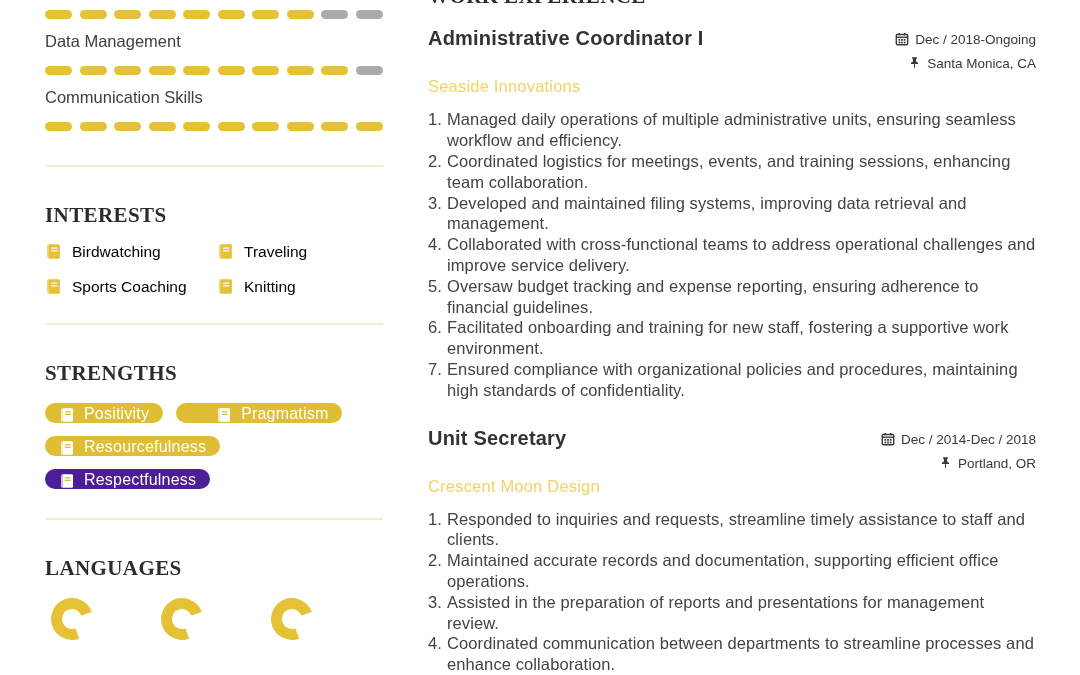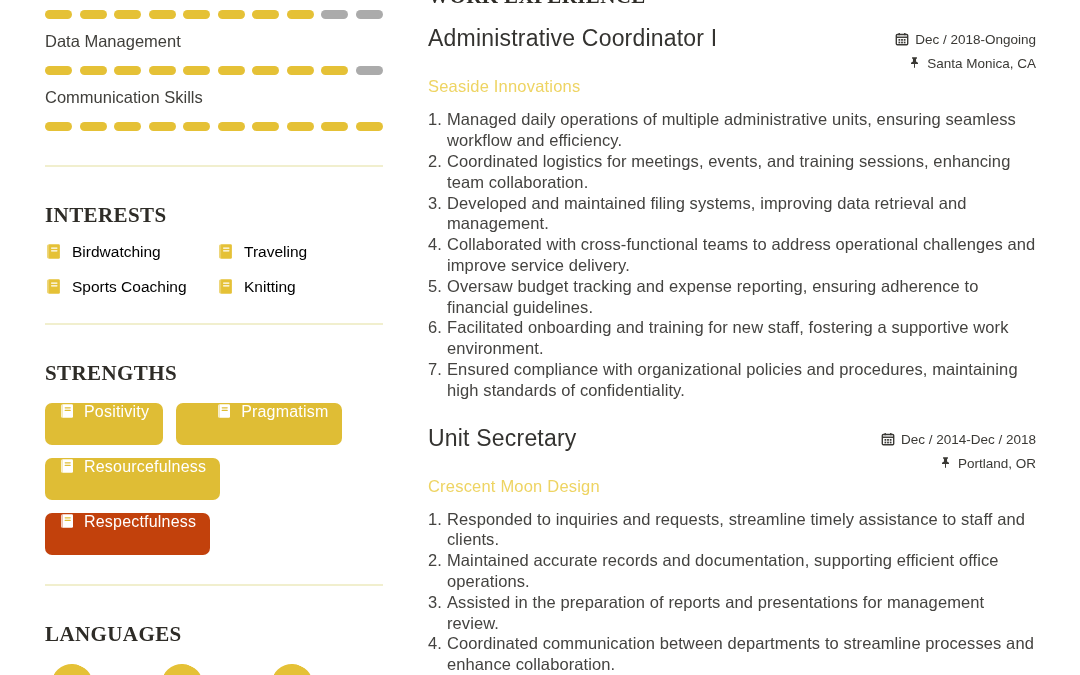--- a/index.html
+++ b/index.html
@@ -23,36 +23,36 @@
   .div-3{margin-top:29px;}
   .sec-head{margin:36px 0 0;}
   .interests-grid{
     display:grid;grid-template-columns:172px 1fr;row-gap:14px;margin-top:13px;
   }
   .interest-item{display:flex;align-items:center;gap:10px;
     font-size:15.5px;color:#000000;line-height:21px;}
   .interest-item svg{flex:0 0 auto;}
   .tags-wrap{display:flex;flex-wrap:wrap;gap:13px;margin-top:17px;}
   .tag{
-    display:flex;align-items:flex-start;gap:9px;height:42px;padding:0 14px;
-    border-radius:7px;color:#ffffff;font-size:16px;letter-spacing:.2px;
+    display:flex;align-items:flex-end;gap:9px;height:20px;padding:0 14px;
+    border-radius:13px;color:#ffffff;font-size:16px;letter-spacing:.2px;
   }
   .lang-row{display:flex;margin-top:17px;padding-left:6px;}
   .lang-ring{
     width:42px;height:42px;border-radius:50%;box-sizing:border-box;
     border:11px solid #e5c136;border-right-color:transparent;
     transform:rotate(25deg);margin-right:68px;flex:0 0 auto;
   }
   
   .right-col{position:absolute;left:428px;top:0;width:608px;}
   .we-head{margin-top:-16px;}
   .job{margin-top:8px;}
   .job + .job{margin-top:25px;}
   .job-header{display:flex;justify-content:space-between;align-items:flex-start;}
-  .job-title{font-size:23px;line-height:24px;font-weight:normal;color:#343330;letter-spacing:.2px;}
+  .job-title{font-size:20px;line-height:24px;font-weight:bold;color:#343330;letter-spacing:.2px;}
   .job-meta{display:flex;flex-direction:column;align-items:flex-end;gap:9px;padding-top:6px;flex:0 0 auto;}
   .meta-line{display:flex;gap:6px;font-size:13.5px;color:#3a3935;white-space:nowrap;}
   .company{font-size:16.5px;line-height:20px;color:#eed463;margin-top:5px;letter-spacing:.2px;}
   ol.bullets{
     list-style:none;margin:13px 0 0;padding:0;counter-reset:b;
     font-size:16.5px;line-height:20.8px;color:#444340;letter-spacing:.1px;
   }
   ol.bullets li{position:relative;padding-left:19px;counter-increment:b;}
   ol.bullets li::before{content:counter(b) ".";position:absolute;left:0;}
 </style>
@@ -168,21 +168,21 @@
       </div>
       <div class="tag" style="background: rgb(223, 189, 53);">
         <svg width="16" height="16" viewBox="0 0 16 16">
     <path d="M3.8 1.2h9a1.2 1.2 0 0 1 1.2 1.2v11.2a1.2 1.2 0 0 1-1.2 1.2h-9z" fill="#ffffff"></path>
     <path d="M3.8 1.2c-1 0-1.8.7-1.8 1.6v10.4c0 .9.8 1.6 1.8 1.6V1.2z" fill="#ffffff" opacity=".75"></path>
     <rect x="5.6" y="4.2" width="6.2" height="1.2" rx=".6" fill="#dfbd35"></rect>
     <rect x="5.6" y="6.8" width="6.2" height="1.2" rx=".6" fill="#dfbd35"></rect>
   </svg>
         <span>Resourcefulness</span>
       </div>
-      <div class="tag" style="background: #c2410c;">
+      <div class="tag" style="background: #4c1d95;">
         <svg width="16" height="16" viewBox="0 0 16 16">
     <path d="M3.8 1.2h9a1.2 1.2 0 0 1 1.2 1.2v11.2a1.2 1.2 0 0 1-1.2 1.2h-9z" fill="#ffffff"></path>
     <path d="M3.8 1.2c-1 0-1.8.7-1.8 1.6v10.4c0 .9.8 1.6 1.8 1.6V1.2z" fill="#ffffff" opacity=".75"></path>
     <rect x="5.6" y="4.2" width="6.2" height="1.2" rx=".6" fill="#dfbd35"></rect>
     <rect x="5.6" y="6.8" width="6.2" height="1.2" rx=".6" fill="#dfbd35"></rect>
   </svg>
         <span>Respectfulness</span>
       </div>
     </div>
 

